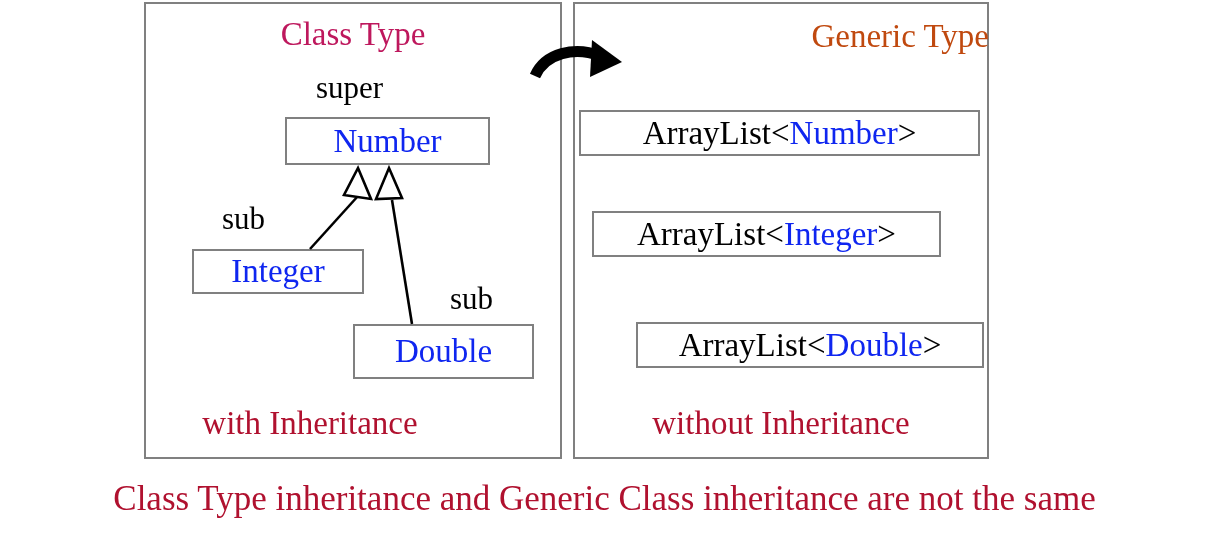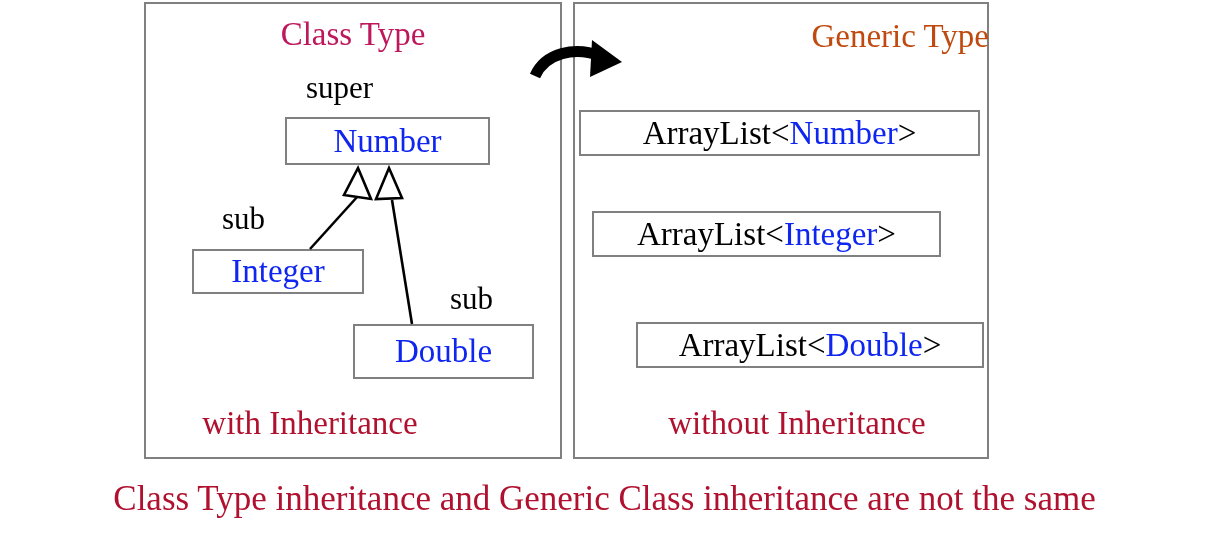--- a/index.html
+++ b/index.html
@@ -45,21 +45,21 @@
   }
 
   
   .plain-label {
     position: absolute;
     font-size: 31px;
     line-height: 1;
     color: #000000;
     white-space: nowrap;
   }
-  #label-super    { left: 306px; top: 72px; }
+  #label-super    { left: 316px; top: 72px; }
   #label-sub-int  { left: 222px; top: 203px; }
   #label-sub-dbl  { left: 450px; top: 283px; }
 
   
   .type-box {
     position: absolute;
     border: 2px solid #808080;
     box-sizing: border-box;
     background: #ffffff;
     display: flex;
@@ -98,21 +98,21 @@
   
   .panel-footer {
     position: absolute;
     font-size: 33px;
     line-height: 1;
     color: #B0112F;
     white-space: nowrap;
     text-align: center;
   }
   #footer-left  { left: 144px; top: 407px; width: 332px; }
-  #footer-right { left: 573px; top: 407px; width: 416px; padding-left: 16px; }
+  #footer-right { left: 573px; top: 407px; width: 416px; }
 
   
   #caption {
     position: absolute;
     left: 0; top: 481px;
     width: 1209px;
     text-align: center;
     font-size: 35px;
     line-height: 1;
     color: #B0112F;

